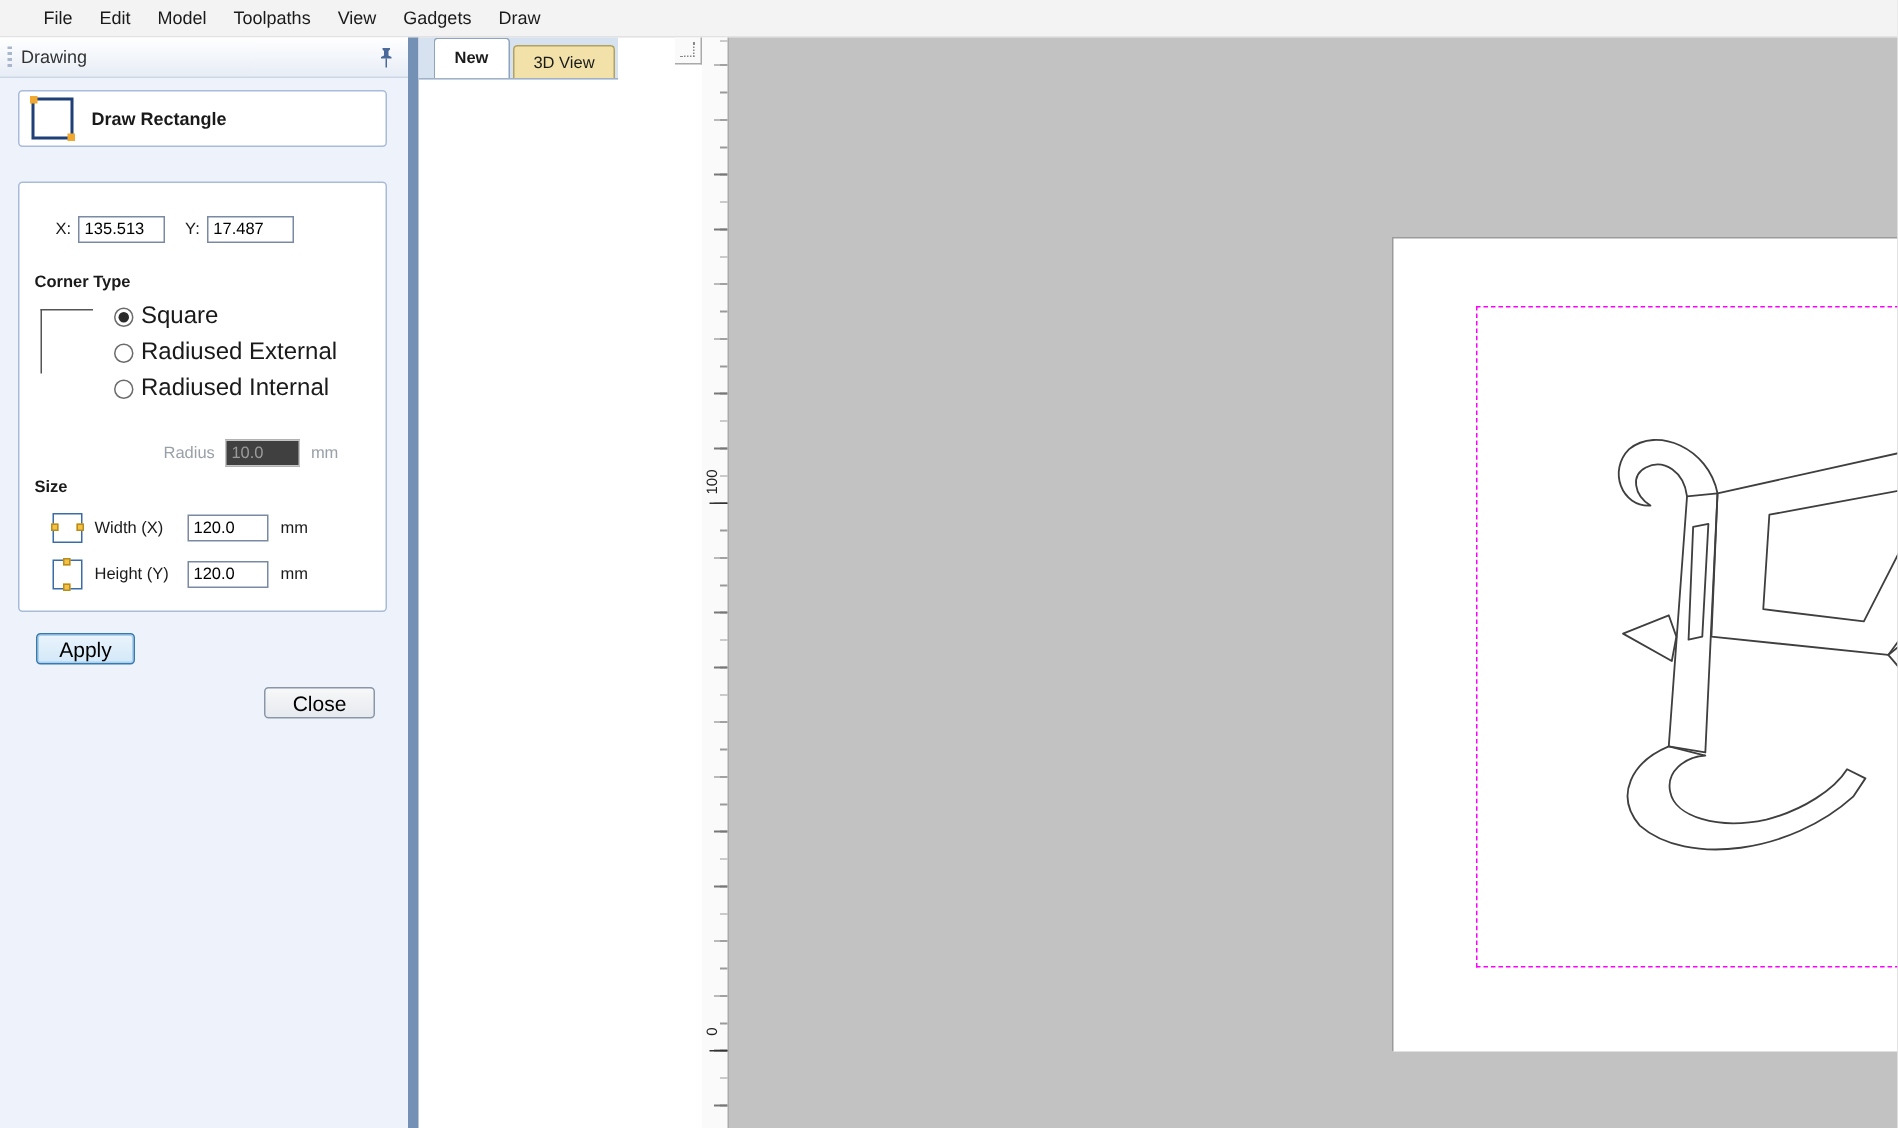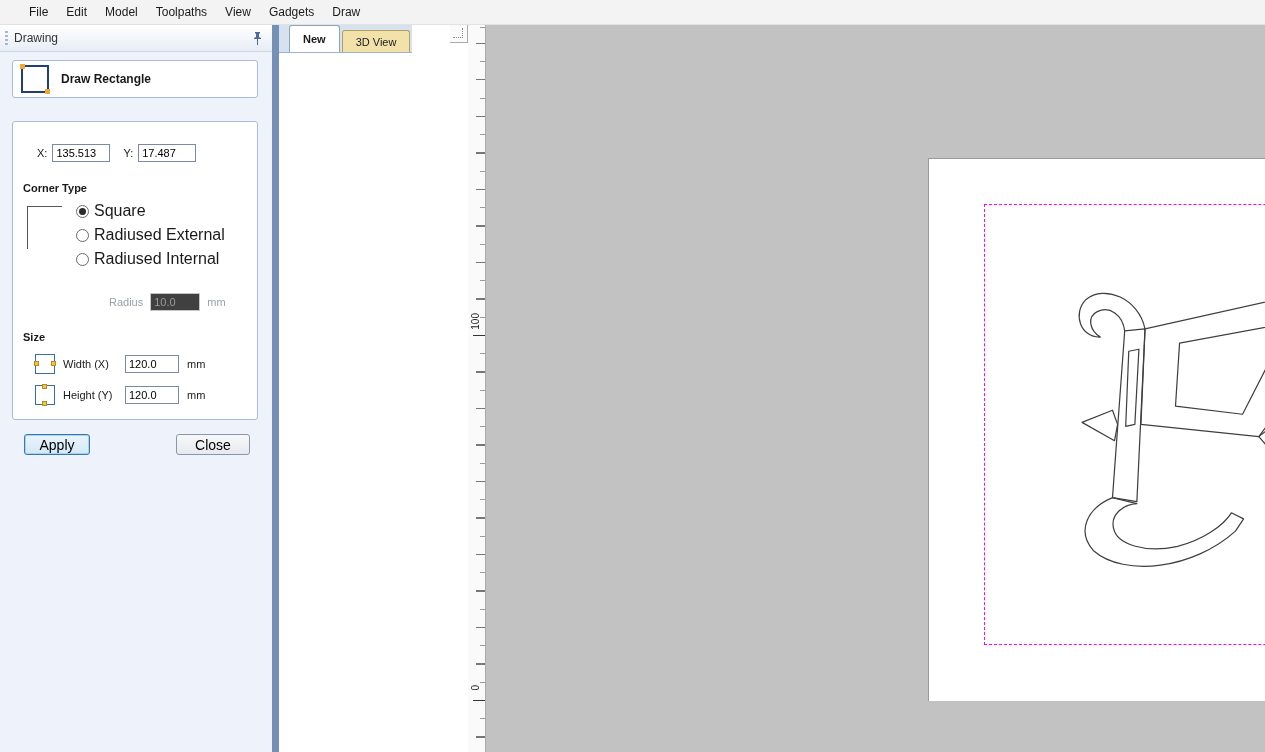--- a/index.html
+++ b/index.html
@@ -46,33 +46,33 @@
   .corner-row{display:flex;margin-top:4px;}
   .corner-glyph{width:34px;height:42px;border-top:1px solid #555;border-left:1px solid #555;margin:8px 14px 0 4px;flex:0 0 auto;}
   .radio-col{display:flex;flex-direction:column;gap:6px;margin-top:4px;}
   .radio-row{display:flex;align-items:center;gap:5px;font-size:16px;cursor:default;}
   .radio{width:11px;height:11px;border:1px solid #6b6b6b;border-radius:50%;background:#fff;position:relative;flex:0 0 auto;}
   .radio.on::after{content:"";position:absolute;inset:2px;border-radius:50%;background:#2b2b2b;}
   .radius-row{display:flex;align-items:center;gap:7px;margin:25px 0 0 86px;font-size:11px;}
   .radius-row input{width:42px;}
   .dim{color:#9aa0a8;}
 
-  .size-head{margin-top:20px;}
+  .size-head{margin-top:8px;}
   .size-row{display:flex;align-items:center;gap:8px;margin-top:11px;padding-left:12px;font-size:11px;}
   .size-icon{width:18px;height:18px;border:1px solid #3a6ca8;background:#fff;position:relative;flex:0 0 auto;}
   .size-icon::before,.size-icon::after{content:"";position:absolute;width:5px;height:5px;background:#f3c244;border:1px solid #b98c1e;box-sizing:border-box;}
   .size-icon.w::before{left:-2px;top:6px;} .size-icon.w::after{right:-2px;top:6px;}
   .size-icon.h::before{left:6px;top:-2px;} .size-icon.h::after{left:6px;bottom:-2px;}
   .size-label{width:54px;}
   .size-row input{width:46px;}
 
   .btn-row{display:flex;justify-content:space-between;margin:14px 22px 0 24px;}
   button{font-family:"Liberation Sans",sans-serif;font-size:14px;height:21px;border-radius:3px;cursor:pointer;}
   .apply{width:66px;border:1px solid #3879ae;box-shadow:inset 0 0 0 1px #a8d2f0;background:linear-gradient(#eaf4fc,#d3e8f8);}
-  .closeb{width:74px;border:1px solid #8b97a8;background:linear-gradient(#f7f8f9,#e6e9ee);}
+  .closeb{width:74px;border:1px solid #8b97a8;background:linear-gradient(#f7f8f9,#e6e9ee);margin-top:36px;}
 
   
   .divider{width:7px;background:#7590b5;cursor:ew-resize;}
 
   
   .main{flex:1;display:flex;flex-direction:row;min-width:0;text-align:center;}
   .tabbar{height:28px;background:#d7e2f0;border-bottom:1px solid #9fb2ca;display:flex;align-items:flex-end;padding-left:10px;box-sizing:border-box;}
   .tab{height:21px;padding:0 13px;display:flex;align-items:center;font-size:11px;border:1px solid #8da3bf;border-bottom:none;border-radius:3px 3px 0 0;margin-right:2px;background:#e8eef7;cursor:pointer;}
   .tab.active{height:26px;background:#fff;font-weight:bold;}
   .tab.tab3d{background:#f2e2a9;border-color:#b3a25f;}

